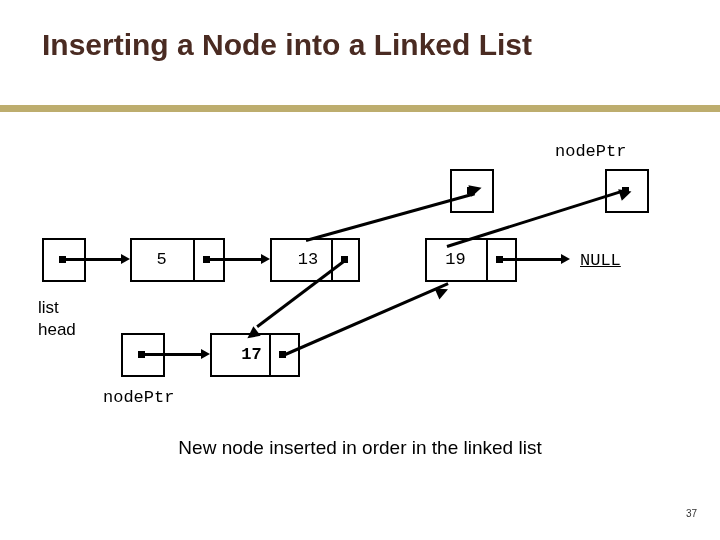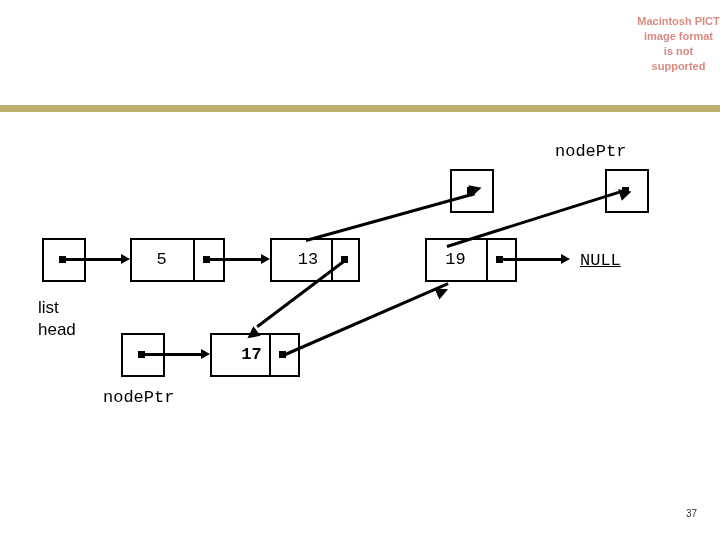--- a/index.html
+++ b/index.html
@@ -149,26 +149,22 @@
     font-family: "Liberation Sans", sans-serif;
     font-size: 10px;
     color: #333333;
   }
 </style>
 </head>
 <body>
 
 <div id="slide">
 
-
-  <div id="pict-placeholder">
-    <div>Macintosh PICT</div>
-    <div>image format</div>
-    <div>is not supported</div>
-  </div>
+  <div id="title">Inserting a Node into a Linked List</div>
+
 
   <div id="gold-bar"></div>
 
   <div class="mono-label" style="left:555px; top:142px;">nodePtr</div>
 
   <div class="node-box" style="left:450px; top:169px; width:44px; height:44px;"></div>
   <div class="dot" style="left:467px; top:187px;"></div>
 
   <div class="node-box" style="left:605px; top:169px; width:44px; height:44px;"></div>
   <div class="dot" style="left:622px; top:187px;"></div>
@@ -221,16 +217,17 @@
 
   <div class="diag-line" style="left:447px; top:245px; width:185px; transform: rotate(-17.5deg);"></div>
   <div class="diag-head" style="left:620px; top:189px; transform: rotate(-17.5deg);"></div>
 
   <div class="diag-line" style="left:345px; top:259px; width:110px; transform: rotate(143deg);"></div>
   <div class="diag-head" style="left:257px; top:325px; transform: rotate(143deg);"></div>
 
   <div class="diag-line" style="left:283px; top:354px; width:180px; transform: rotate(-23.5deg);"></div>
   <div class="diag-head" style="left:437px; top:288px; transform: rotate(-23.5deg);"></div>
 
+  <div id="caption">New node inserted in order in the linked list</div>
 
   <div id="footer-pagenum">37</div>
 
 </div>
 
 </body></html>

